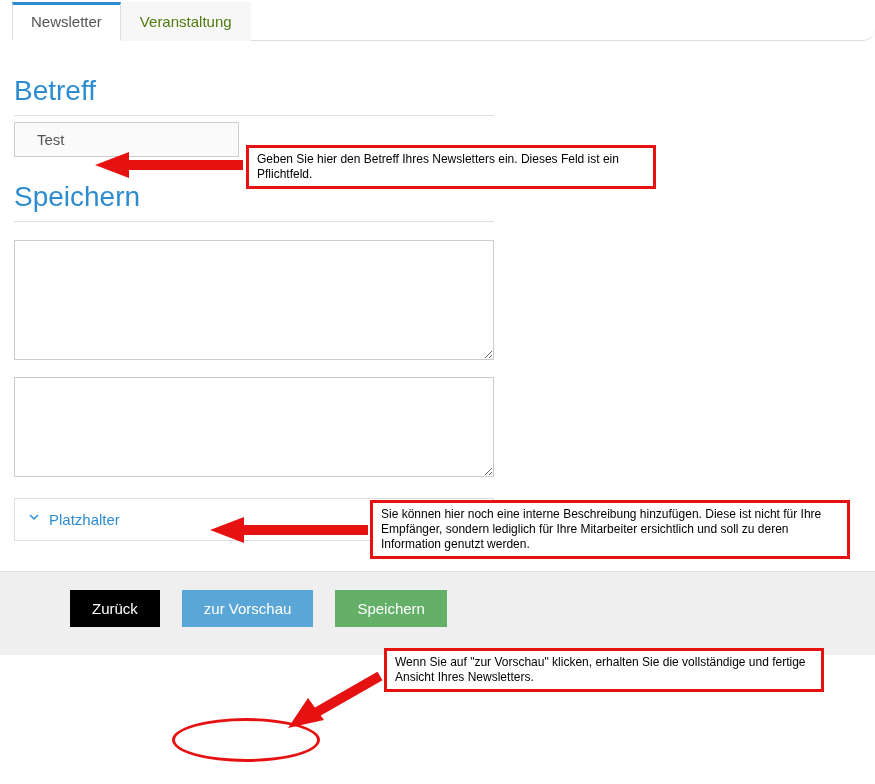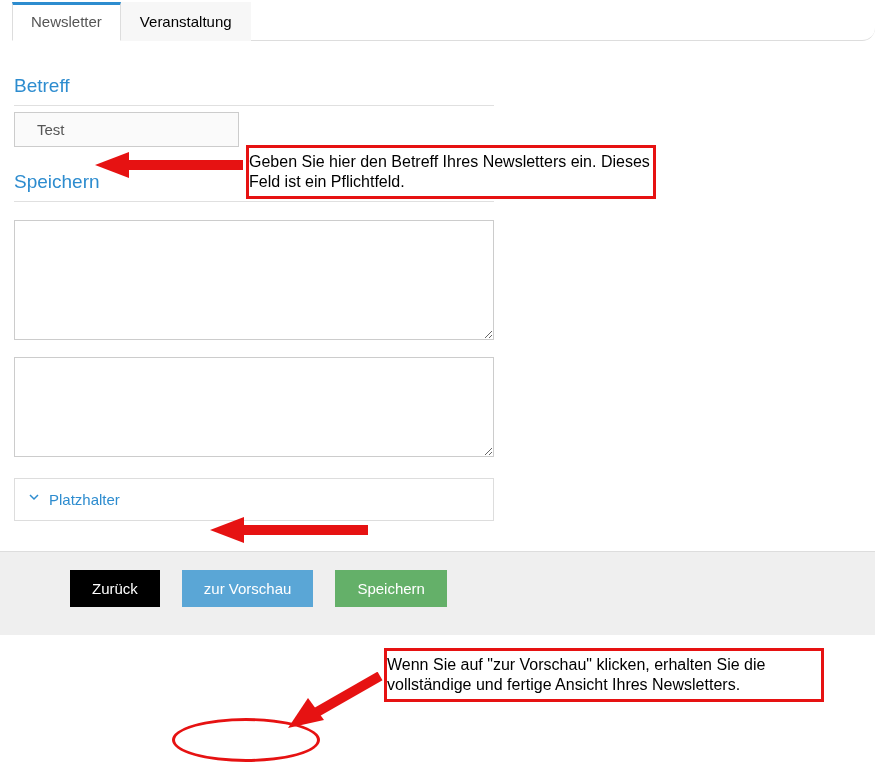--- a/index.html
+++ b/index.html
@@ -19,41 +19,41 @@
     .tabs {
       display: flex;
       border-bottom: 1px solid #ddd;
       margin: 0 0 0 12px;
       padding-top: 2px;
       border-radius: 13px;
     }
     .tab {
       padding: 10px 18px;
       font-size: 15px;
-      color: #000000;
+      color: #4d7c0f;
       cursor: pointer;
       border: 1px solid transparent;
       margin-bottom: -1px;
       background: #f7f7f7;
     }
     .tab.active {
       color: #555;
       border: 1px solid #ddd;
       border-top: 3px solid #2d8ccf;
       border-bottom: 1px solid #fff;
       background: #fff;
       padding-top: 8px;
     }
     .form-area {
       padding: 20px 14px 10px 14px;
       width: 520px;
     }
     .section-title {
       color: #2d8ccf;
-      font-size: 19px;
+      font-size: 28px;
       font-weight: 400;
       margin: 24px 0 4px 0;
       padding-bottom: 8px;
       border-bottom: 1px solid #e0e0e0;
       max-width: 480px;
     }
     .section-title.first { margin-top: 14px; }
     .text-input {
       width: 225px;
       padding: 8px 22px;
@@ -108,22 +108,22 @@
     }
     .btn-gray { background: #000000; }
     .btn-blue { background: #5aa6d6; }
     .btn-green { background: #64b069; }
 
     
     .anno-box {
       position: absolute;
       border: 3px solid #e61212;
       background: #fff;
-      padding: 4px 0;
-      font-size: 16px;
+      padding: 4px 8px;
+      font-size: 12px;
       font-family: Arial, sans-serif;
       color: #000;
       line-height: 1.25;
       z-index: 10;
       pointer-events: none;
     }
     .arrow {
       position: absolute;
       z-index: 9;
       pointer-events: none;
@@ -173,20 +173,21 @@
     <button class="btn btn-green">Speichern</button>
   </div>
 
   <div class="anno-box" style="left:246px; top:145px; width:410px;">Geben Sie hier den Betreff Ihres Newsletters ein. Dieses Feld ist ein Pflichtfeld.</div>
 
   <svg class="arrow" style="left:95px; top:150px;" width="150" height="30">
     <line x1="148" y1="15" x2="30" y2="15" stroke="#e61212" stroke-width="10"></line>
     <polygon points="0,15 34,2 34,28" fill="#e61212"></polygon>
   </svg>
 
+  <div class="anno-box" style="left:370px; top:500px; width:480px;">Sie können hier noch eine interne Beschreibung hinzufügen. Diese ist nicht für Ihre Empfänger, sondern lediglich für Ihre Mitarbeiter ersichtlich und soll zu deren Information genutzt werden.</div>
 
   <svg class="arrow" style="left:210px; top:515px;" width="160" height="30">
     <line x1="158" y1="15" x2="30" y2="15" stroke="#e61212" stroke-width="10"></line>
     <polygon points="0,15 34,2 34,28" fill="#e61212"></polygon>
   </svg>
 
   <div class="anno-box" style="left:384px; top:648px; width:440px;">Wenn Sie auf "zur Vorschau" klicken, erhalten Sie die vollständige und fertige Ansicht Ihres Newsletters.</div>
 
   <svg class="arrow" style="left:284px; top:672px;" width="100" height="60">
     <line x1="96" y1="4" x2="26" y2="44" stroke="#e61212" stroke-width="10"></line>

